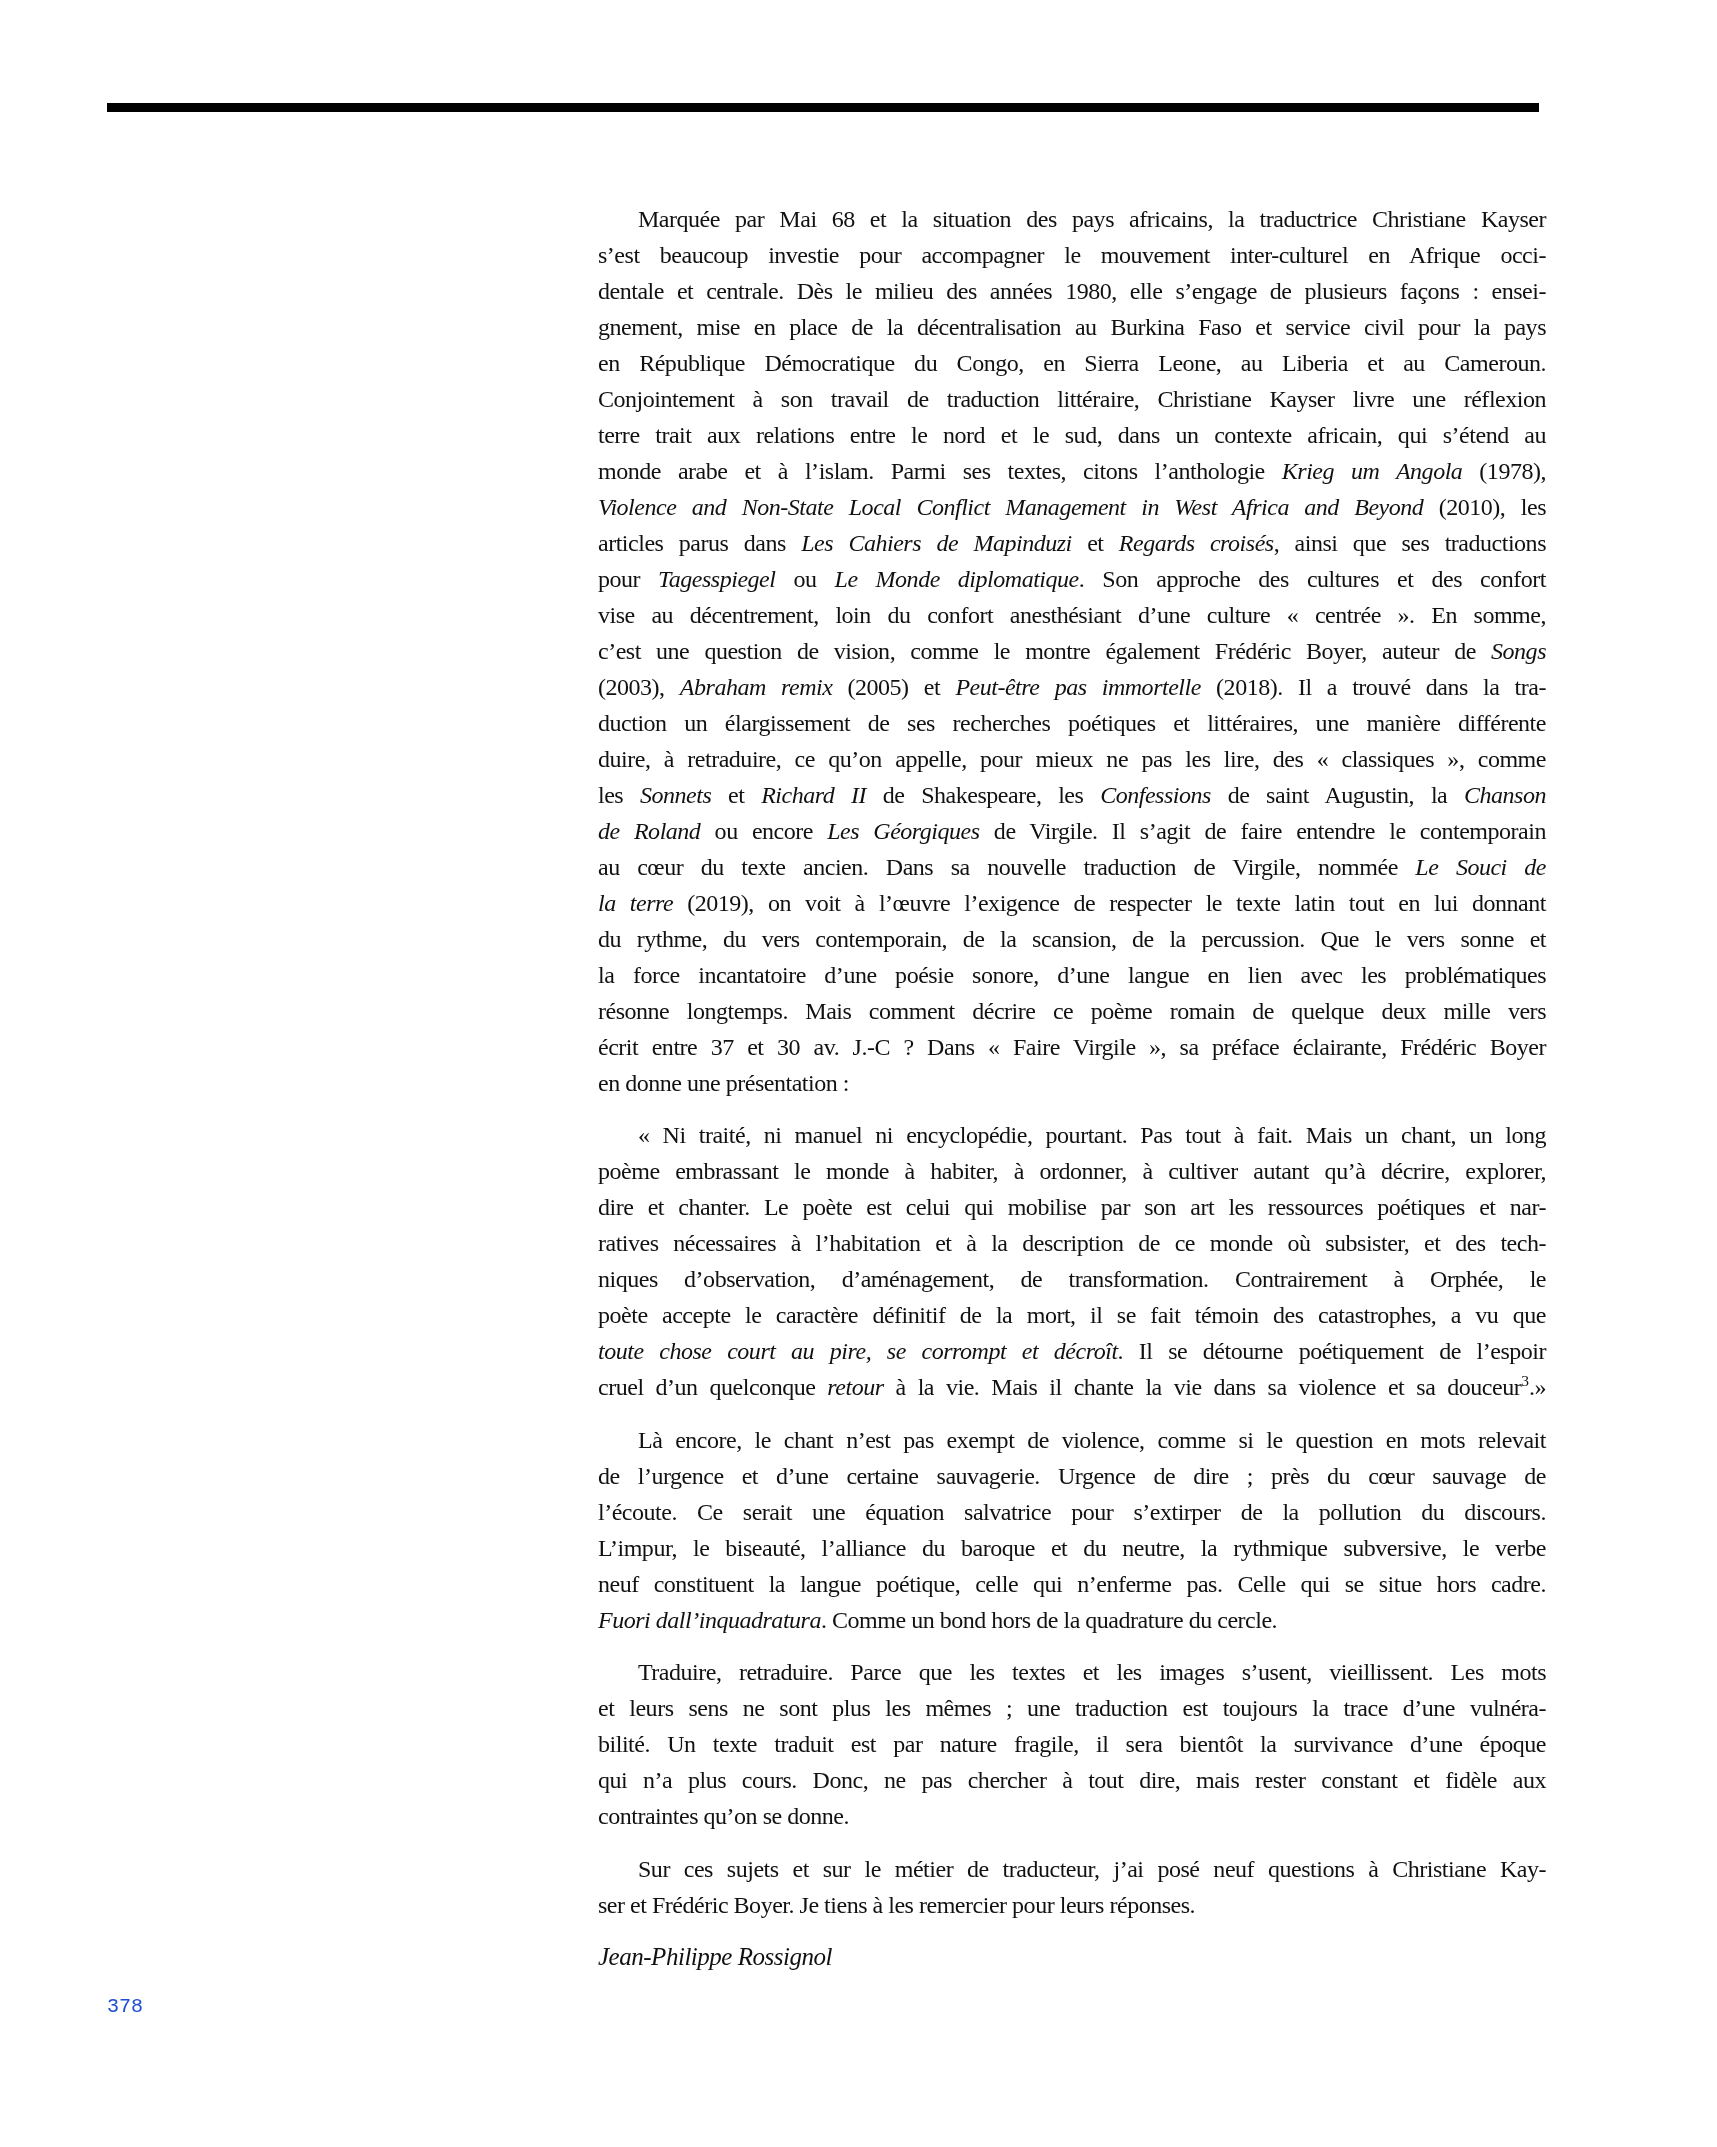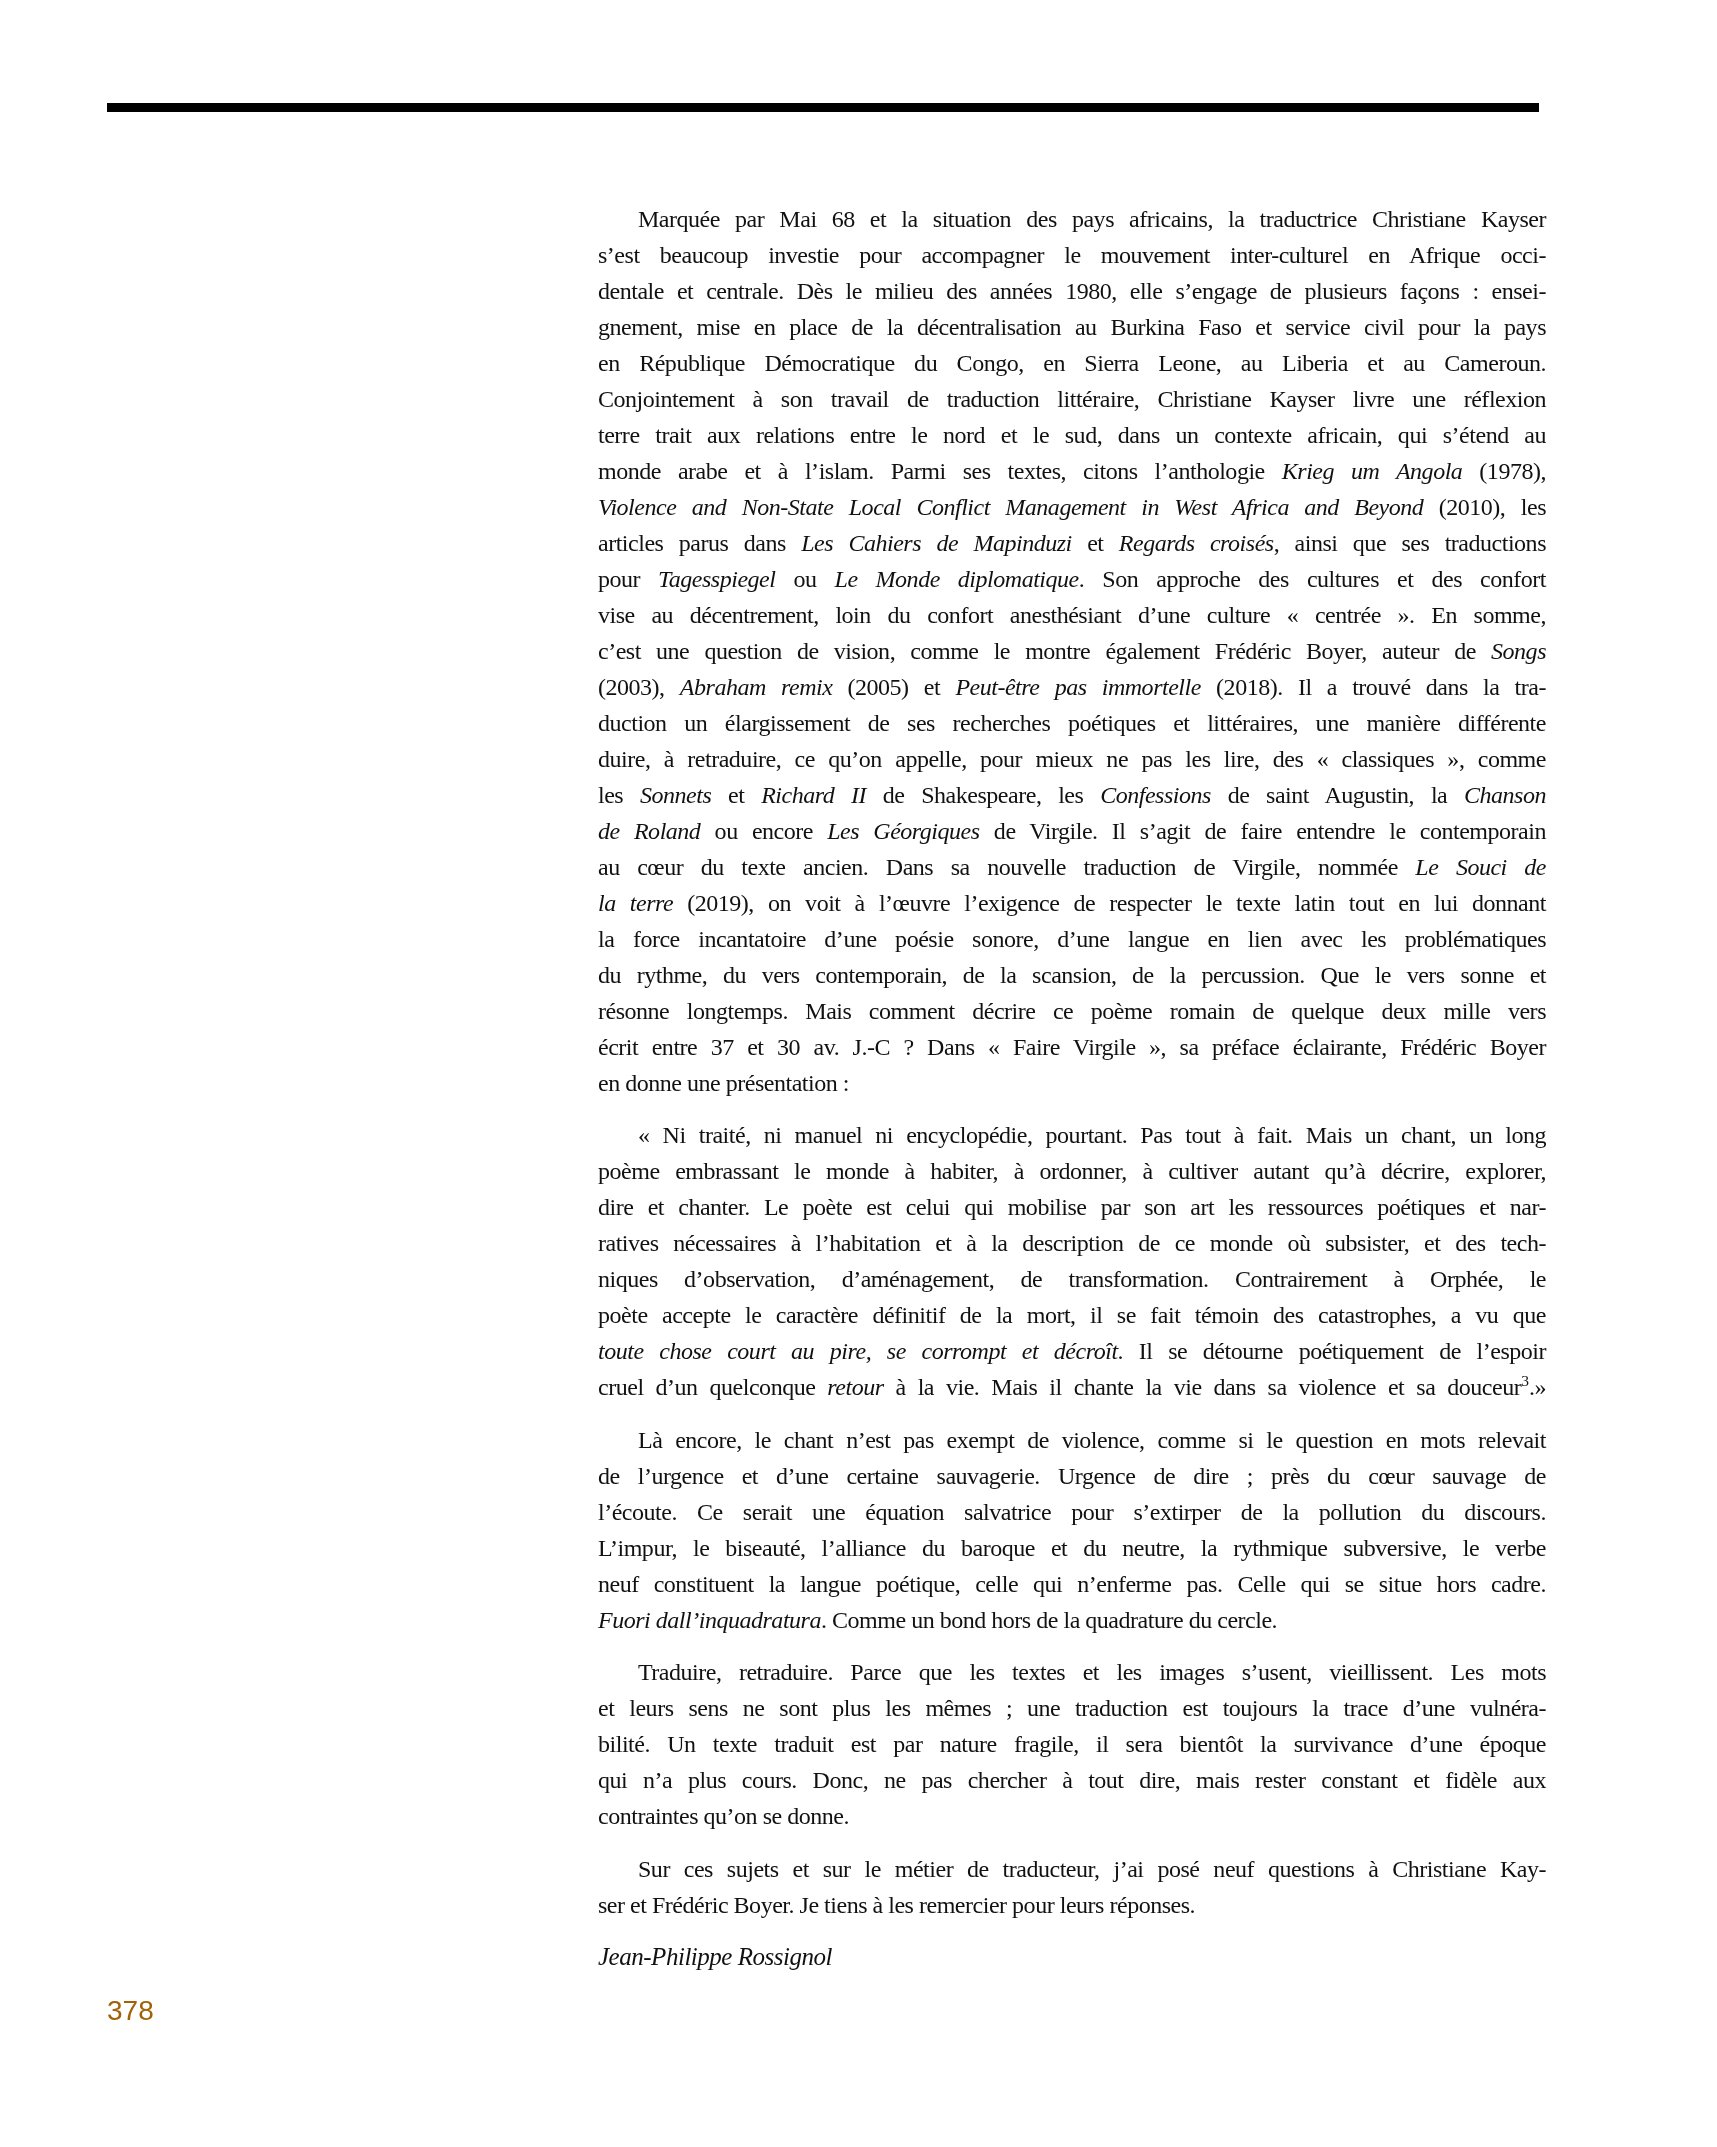--- a/index.html
+++ b/index.html
@@ -24,22 +24,22 @@
   .line.jl{text-align:justify;text-align-last:justify;font-family:Liberation Serif, serif;}
   .line.indent{text-indent:40px;}
   .it{font-style:italic;}
   sup{font-size:15.5px;line-height:0;vertical-align:9.1px;letter-spacing:0;}
   .sig{
     font-style:italic;
     font-size:25px;line-height:36px;
   }
   .pageno{
     position:absolute;left:107px;top:1997px;
-    font-family:Liberation Sans, sans-serif;
-    font-size:28px;line-height:1;color:#a16207;
+    font-family:Liberation Mono, monospace;
+    font-size:20px;line-height:1;color:#1d4ed8;
   }
 </style>
 </head>
 <body>
 
 <div class="page">
   <div class="rule"></div>
   <div class="text-block">
     <div>
         <div class="para">
@@ -56,22 +56,22 @@
           <div class="line jl"><span>pour </span><span class="it">Tagesspiegel</span><span> ou </span><span class="it">Le Monde diplomatique</span><span>. Son approche des cultures et des confort</span></div>
           <div class="line jl"><span>vise au décentrement, loin du confort anesthésiant d’une culture « centrée ». En somme,</span></div>
           <div class="line jl"><span>c’est une question de vision, comme le montre également Frédéric Boyer, auteur de </span><span class="it">Songs</span></div>
           <div class="line jl"><span>(2003), </span><span class="it">Abraham remix</span><span> (2005) et </span><span class="it">Peut-être pas immortelle</span><span> (2018). Il a trouvé dans la tra-</span></div>
           <div class="line jl"><span>duction un élargissement de ses recherches poétiques et littéraires, une manière différente</span></div>
           <div class="line jl"><span>duire, à retraduire, ce qu’on appelle, pour mieux ne pas les lire, des « classiques », comme</span></div>
           <div class="line jl"><span>les </span><span class="it">Sonnets</span><span> et </span><span class="it">Richard II</span><span> de Shakespeare, les </span><span class="it">Confessions</span><span> de saint Augustin, la </span><span class="it">Chanson</span></div>
           <div class="line jl"><span class="it">de Roland</span><span> ou encore </span><span class="it">Les Géorgiques</span><span> de Virgile. Il s’agit de faire entendre le contemporain</span></div>
           <div class="line jl"><span>au cœur du texte ancien. Dans sa nouvelle traduction de Virgile, nommée </span><span class="it">Le Souci de</span></div>
           <div class="line jl"><span class="it">la terre</span><span> (2019), on voit à l’œuvre l’exigence de respecter le texte latin tout en lui donnant</span></div>
+          <div class="line jl"><span>du rythme, du vers contemporain, de la scansion, de la percussion. Que le vers sonne et</span></div>
           <div class="line jl"><span>la force incantatoire d’une poésie sonore, d’une langue en lien avec les problématiques</span></div>
-          <div class="line jl"><span>du rythme, du vers contemporain, de la scansion, de la percussion. Que le vers sonne et</span></div>
           <div class="line jl"><span>résonne longtemps. Mais comment décrire ce poème romain de quelque deux mille vers</span></div>
           <div class="line jl"><span>écrit entre 37 et 30 av. J.-C ? Dans « Faire Virgile », sa préface éclairante, Frédéric Boyer</span></div>
           <div class="line"><span>en donne une présentation :</span></div>
         </div>
         <div class="para">
           <div class="line jl indent"><span>« Ni traité, ni manuel ni encyclopédie, pourtant. Pas tout à fait. Mais un chant, un long</span></div>
           <div class="line jl"><span>poème embrassant le monde à habiter, à ordonner, à cultiver autant qu’à décrire, explorer,</span></div>
           <div class="line jl"><span>dire et chanter. Le poète est celui qui mobilise par son art les ressources poétiques et nar-</span></div>
           <div class="line jl"><span>ratives nécessaires à l’habitation et à la description de ce monde où subsister, et des tech-</span></div>
           <div class="line jl"><span>niques d’observation, d’aménagement, de transformation. Contrairement à Orphée, le</span></div>

